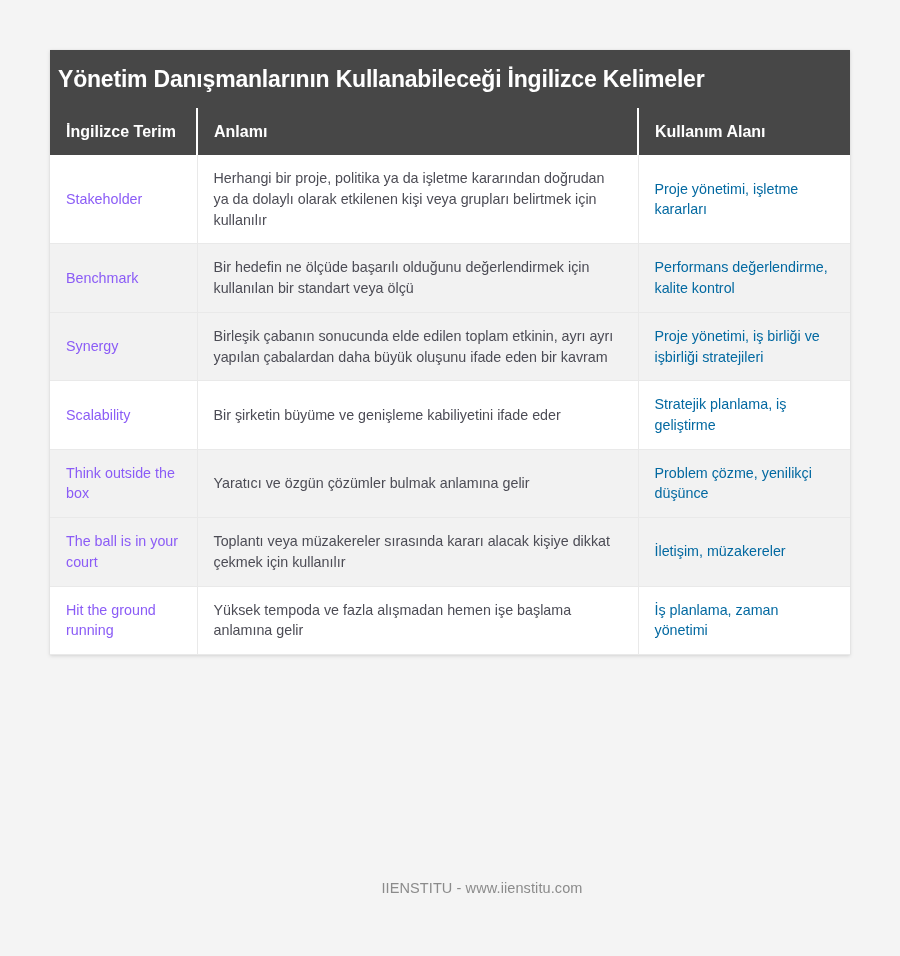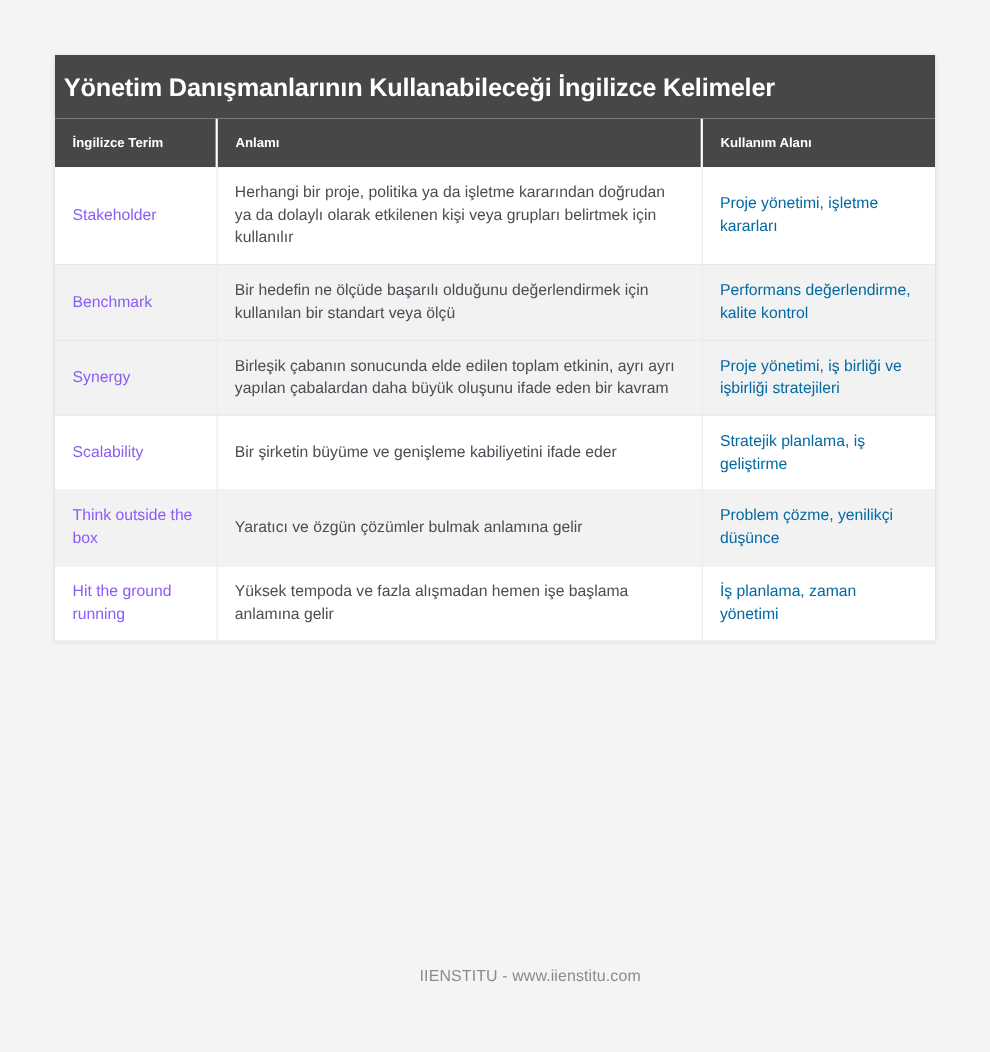--- a/index.html
+++ b/index.html
@@ -56,21 +56,21 @@
     background: #ffffff;
   }
 
   table.data-table colgroup col.c1 { width: 147px; }
   table.data-table colgroup col.c2 { width: 441px; }
   table.data-table colgroup col.c3 { width: 212px; }
 
   thead th {
     background: #474747;
     color: #ffffff;
-    font-size: 12px;
+    font-size: 16px;
     font-weight: bold;
     text-align: left;
     padding: 14px 16px 14px 16px;
     vertical-align: middle;
     border-right: 2px solid #ffffff;
     box-sizing: border-box;
     height: 44px;
     line-height: 1.2;
   }
   thead th:last-child { border-right: none; }
@@ -157,20 +157,25 @@
           <tr class="row-odd">
             <td class="col-term">Scalability</td>
             <td class="col-meaning">Bir şirketin büyüme ve genişleme kabiliyetini ifade eder</td>
             <td class="col-usage">Stratejik planlama, iş geliştirme</td>
           </tr>
           <tr class="row-even">
             <td class="col-term">Think outside the box</td>
             <td class="col-meaning">Yaratıcı ve özgün çözümler bulmak anlamına gelir</td>
             <td class="col-usage">Problem çözme, yenilikçi düşünce</td>
           </tr>
+          <tr class="row-even">
+            <td class="col-term">The ball is in your court</td>
+            <td class="col-meaning">Toplantı veya müzakereler sırasında kararı alacak kişiye dikkat çekmek için kullanılır</td>
+            <td class="col-usage">İletişim, müzakereler</td>
+          </tr>
           <tr class="row-odd">
             <td class="col-term">Hit the ground running</td>
             <td class="col-meaning">Yüksek tempoda ve fazla alışmadan hemen işe başlama anlamına gelir</td>
             <td class="col-usage">İş planlama, zaman yönetimi</td>
           </tr>
         </tbody>
     </table>
 
   </div>
 

